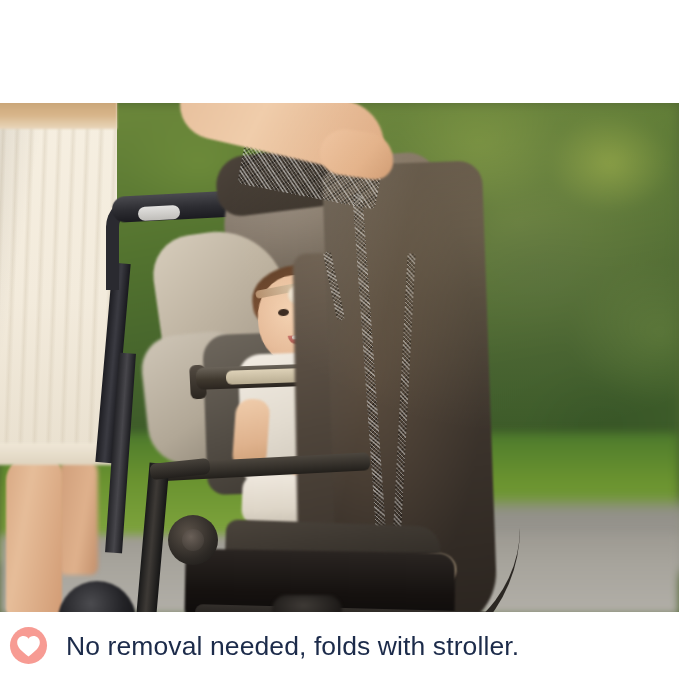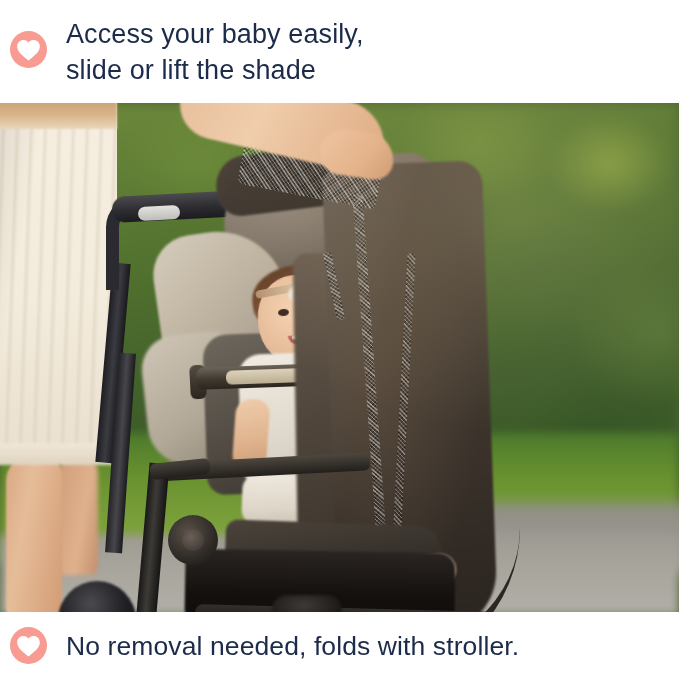--- a/index.html
+++ b/index.html
@@ -520,28 +520,20 @@
     left: 0; top: 0; width: 679px; height: 509px;
     background: radial-gradient(ellipse 420px 300px at 520px 120px, rgba(255,228,170,0.16) 0%, rgba(255,228,170,0) 70%);
     pointer-events: none;
   }
 </style>
 </head>
 <body>
 
 <div id="page">
 
-  <div class="feature-banner" id="banner-top">
-    <svg class="heart-badge" viewBox="0 0 40 40" aria-hidden="true">
-      <circle cx="20" cy="20" r="19" fill="#f79b93"></circle>
-      <path d="M20 31.2 C12.5 25.6 8.4 21.6 8.4 16.9 C8.4 13.1 11.3 10.3 14.9 10.3 C17.1 10.3 19.0 11.4 20 13.0 C21.0 11.4 22.9 10.3 25.1 10.3 C28.7 10.3 31.6 13.1 31.6 16.9 C31.6 21.6 27.5 25.6 20 31.2 Z" fill="#ffffff"></path>
-    </svg>
-    <div class="feature-text">Access your baby easily,
-slide or lift the shade</div>
-  </div>
 
   <div id="photo">
 
     <div class="layer bg-foliage"></div>
     <div class="layer bg-grass"></div>
     <div class="layer bg-pavement-far"></div>
     <div class="layer bg-pavement"></div>
 
     <div class="layer mom-leg-b"></div>
     <div class="layer mom-leg-a"></div>

